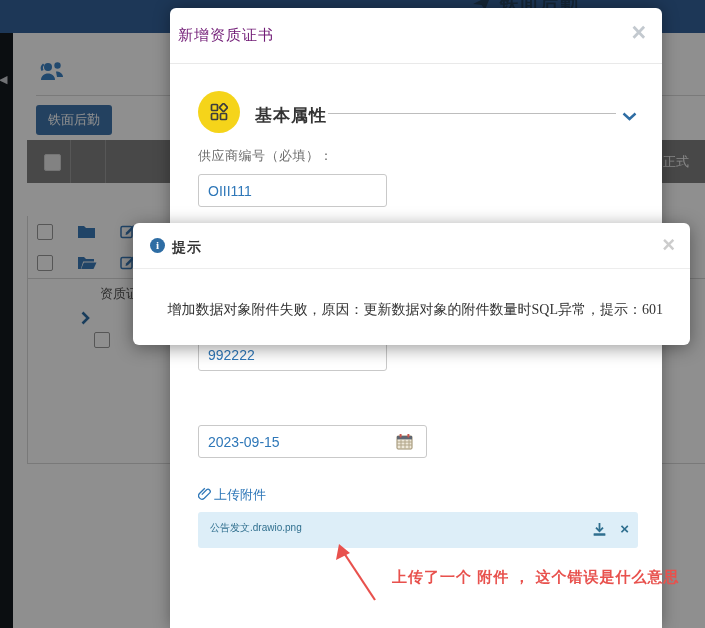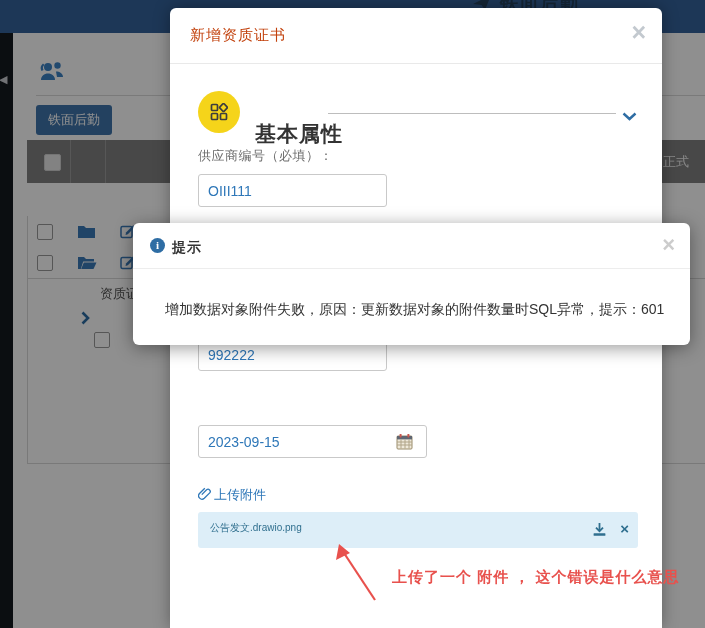--- a/index.html
+++ b/index.html
@@ -34,25 +34,25 @@
   #expand-chevron{position:absolute;left:53px;top:32px;}
   #expand-cb{position:absolute;left:66px;top:53px;width:14px;height:14px;border:1px solid #999;border-radius:2px;background:#fff;}
 
   
   #backdrop{left:0;top:0;width:705px;height:628px;background:rgba(0,0,0,.44);z-index:5;}
 
   
   #modal{left:170px;top:8px;width:492px;height:620px;background:#fff;border-radius:6px 6px 0 0;
          box-shadow:0 0 16px rgba(0,0,0,.35);z-index:10;}
   #modal-header{position:absolute;left:0;top:0;width:100%;height:55px;border-bottom:1px solid #e9e9e9;}
-  #modal-title{position:absolute;left:20px;top:18px;font-size:15px;color:#c2410c;letter-spacing:1px;}
+  #modal-title{position:absolute;left:8px;top:18px;font-size:15px;color:#701a75;letter-spacing:1px;}
   #modal-close{position:absolute;right:16px;top:12px;font-size:25px;line-height:25px;color:#c3c9cf;font-weight:bold;cursor:pointer;}
   #sec-badge{position:absolute;left:28px;top:83px;width:42px;height:42px;border-radius:50%;background:#f5d41a;}
   #sec-badge svg{position:absolute;left:12px;top:12px;}
-  #sec-title{position:absolute;left:85px;top:96px;font-size:21px;font-weight:600;color:#333;letter-spacing:1px;margin-top:16px;}
+  #sec-title{position:absolute;left:85px;top:96px;font-size:17px;font-weight:600;color:#333;letter-spacing:1px;}
   #sec-line{position:absolute;left:158px;top:105px;width:288px;border-top:1px solid #bdbdbd;height:0;}
   #sec-chevron{position:absolute;left:452px;top:99px;}
   .fld-label{position:absolute;left:28px;font-size:13px;color:#6d6d6d;letter-spacing:.5px;white-space:nowrap;}
   .txt-input{position:absolute;left:28px;width:178px;height:31px;border:1px solid #c9c9c9;border-radius:3px;
              padding:0 0 0 9px;font-size:14px;color:#2e77b8;font-family:inherit;outline:none;background:#fff;box-sizing:content-box;}
   #f1-label{top:139px;}
   #f1-input{top:166px;}
   #f2-input{top:330px;}
   #f3-label{top:385px;}
   #f3-wrap{position:absolute;left:28px;top:417px;width:221px;height:33px;}
@@ -69,21 +69,21 @@
   #anno-text{position:absolute;left:222px;top:560px;font-size:15px;font-weight:bold;color:#e8514d;white-space:nowrap;letter-spacing:1px;}
 
   
   #alert{left:133px;top:223px;width:557px;height:122px;background:#fff;border-radius:6px;
          box-shadow:0 3px 18px rgba(0,0,0,.4);z-index:20;}
   #alert-header{position:absolute;left:0;top:0;width:100%;height:45px;border-bottom:1px solid #ededed;}
   #alert-info{position:absolute;left:17px;top:15px;width:15px;height:15px;border-radius:50%;background:#2e6da4;
               color:#fff;font-size:11px;font-weight:bold;text-align:center;line-height:15px;font-family:"Liberation Serif",serif;}
   #alert-title{position:absolute;left:39px;top:16px;font-size:14px;font-weight:bold;color:#333;letter-spacing:1px;}
   #alert-close{position:absolute;right:15px;top:9px;font-size:22px;color:#ccc;font-weight:bold;cursor:pointer;}
-  #alert-msg{position:absolute;left:32px;top:78px;width:510px;text-align:left;font-size:14px;color:#333;}
+  #alert-msg{position:absolute;left:20px;top:78px;width:510px;text-align:right;font-size:14px;color:#333;font-family:Liberation Serif, serif;}
 </style>
 </head>
 <body>
 
 <div id="app">
 
   <div class="abs" id="topbar">
     <span class="abs" id="brand-plane">
       <svg width="20" height="18" viewBox="0 0 20 18">
           <path d="M1 10 L19 1 L13 16 L9.5 11 Z" fill="#24425f"></path>

